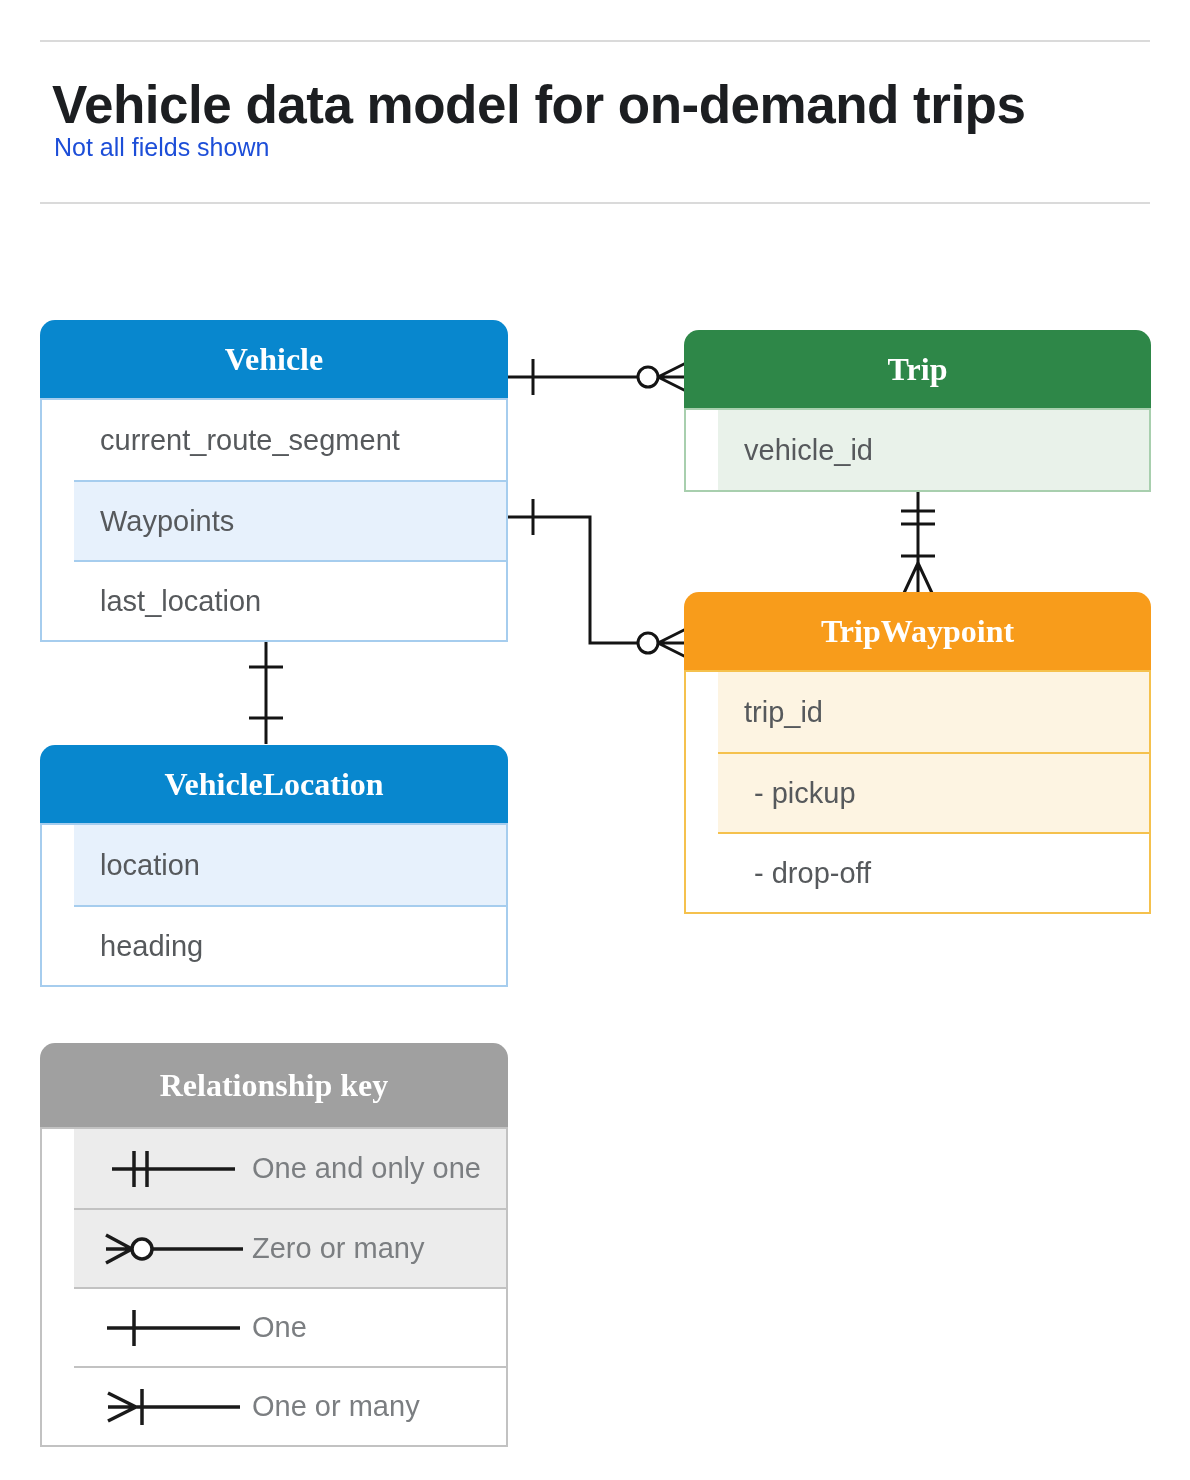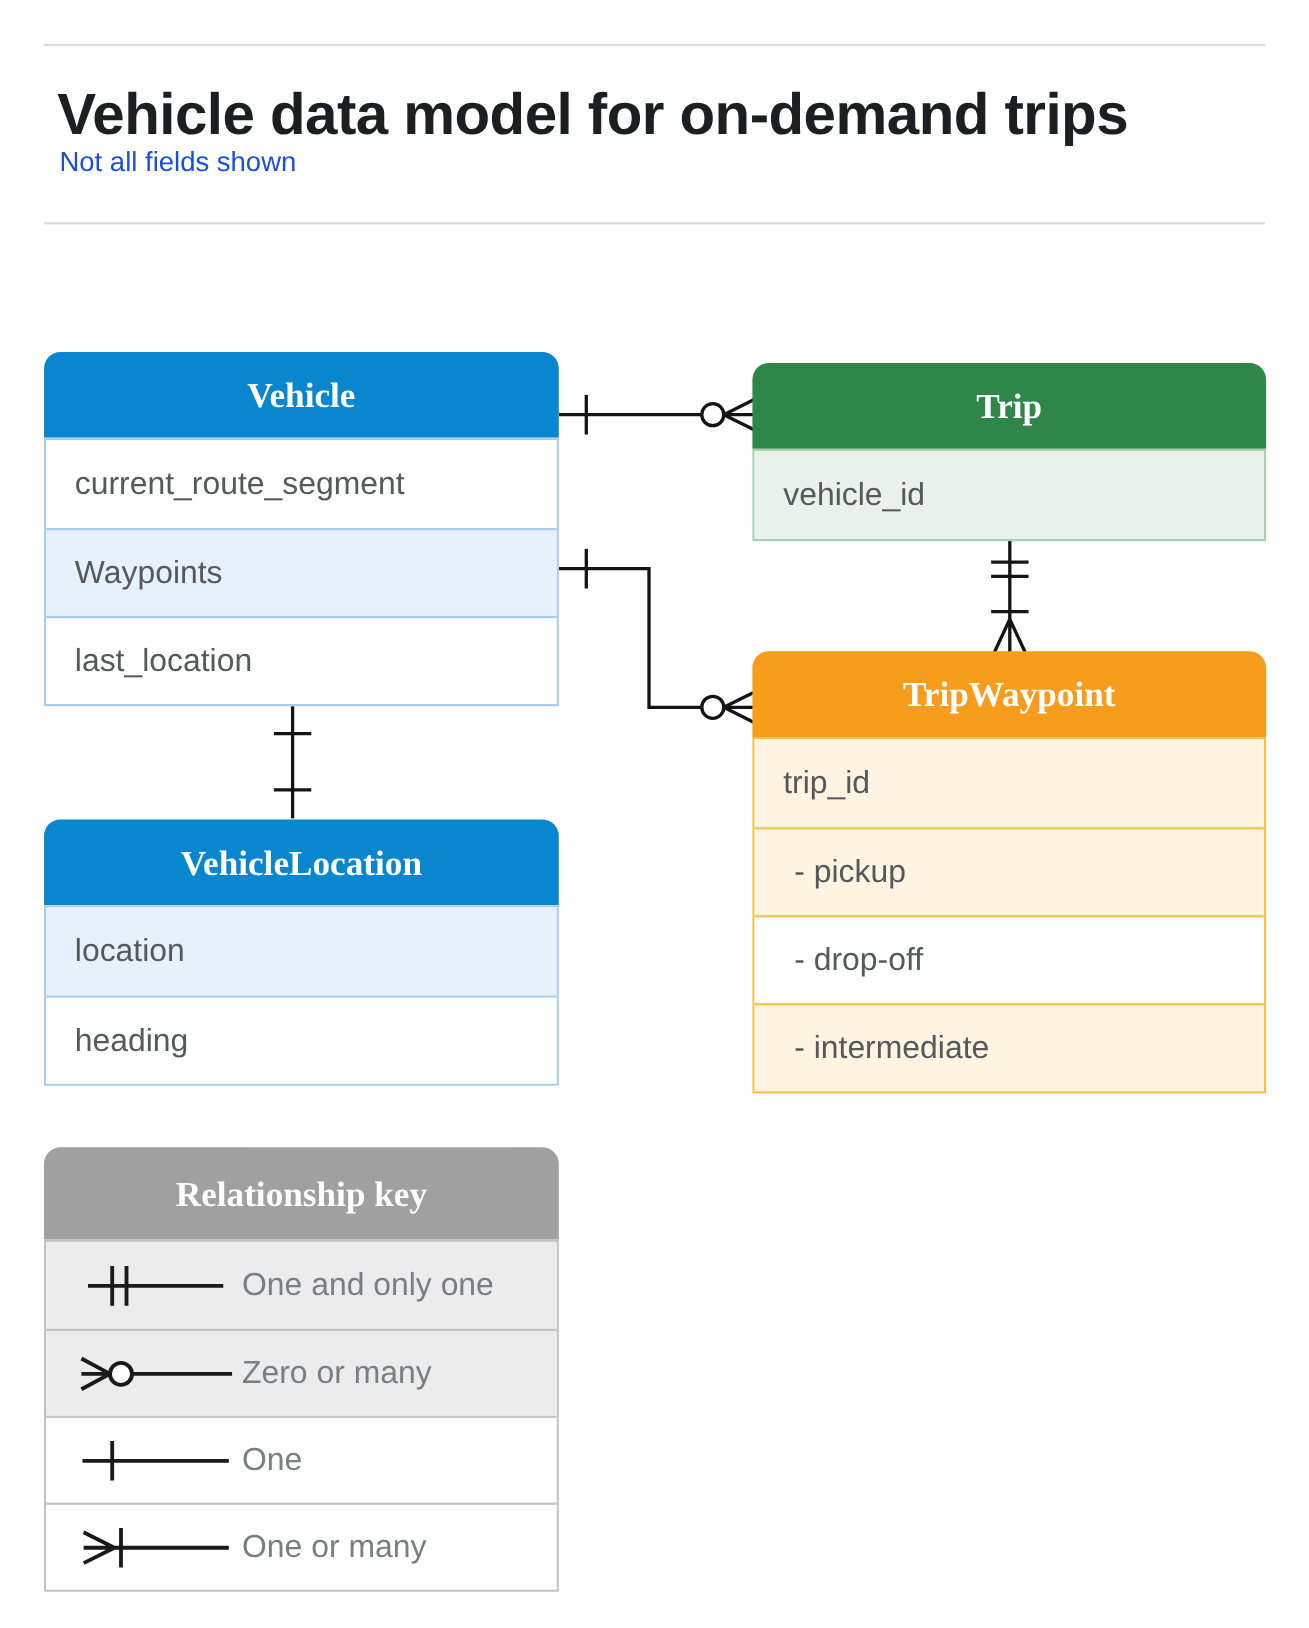--- a/index.html
+++ b/index.html
@@ -10,21 +10,21 @@
 
   .page-title{position:absolute;left:52px;top:74px;font-size:53px;font-weight:700;
     color:#1c1e21;letter-spacing:-0.5px;}
   .page-subtitle{position:absolute;left:54px;top:133px;font-size:25px;color:#1d4ed8;}
 
   .entity{position:absolute;}
   .e-header{height:78px;border-radius:15px 15px 0 0;background:var(--h);
     color:#fff;font-size:32px;font-weight:700;display:flex;align-items:center;justify-content:center;font-family:Liberation Serif, serif;}
   .e-body{background:#fff;border:2px solid var(--b);box-sizing:border-box;}
   .e-row{height:80px;box-sizing:border-box;display:flex;align-items:center;
-    padding-left:26px;font-size:29px;color:#56595c;background:#fff;}
+    padding-left:26px;font-size:29px;color:#56595c;background:#fff;margin-left:32px;}
   .e-row + .e-row{border-top:2px solid var(--b);}
   .e-row.shaded{background:var(--s);}
   .e-row.indent{padding-left:36px;}
 
   
   .key .e-header{border-radius:15px 15px 0 0;}
   .key .e-row{height:79px;padding-left:0;color:#7b7e81;}
   .k-sym{width:160px;height:56px;margin-left:16px;flex:none;}
   .k-label{margin-left:2px;}
 
@@ -88,21 +88,20 @@
       <div class="e-row shaded">vehicle_id</div>
     </div>
   </div>
 
   <div class="entity" style="left:684px;top:592px;width:467px;--h:#f89c1b;--b:#f5c14d;--s:#fdf4e2;">
     <div class="e-header">TripWaypoint</div>
     <div class="e-body">
       <div class="e-row shaded">trip_id</div>
       <div class="e-row shaded indent">- pickup</div>
       <div class="e-row indent">- drop-off</div>
-      <div class="e-row shaded indent">- intermediate</div>
     </div>
   </div>
 
   <div class="entity" style="left:40px;top:745px;width:468px;--h:#0887ce;--b:#a6cdee;--s:#e7f1fc;">
     <div class="e-header">VehicleLocation</div>
     <div class="e-body">
       <div class="e-row shaded">location</div>
       <div class="e-row">heading</div>
     </div>
   </div>

